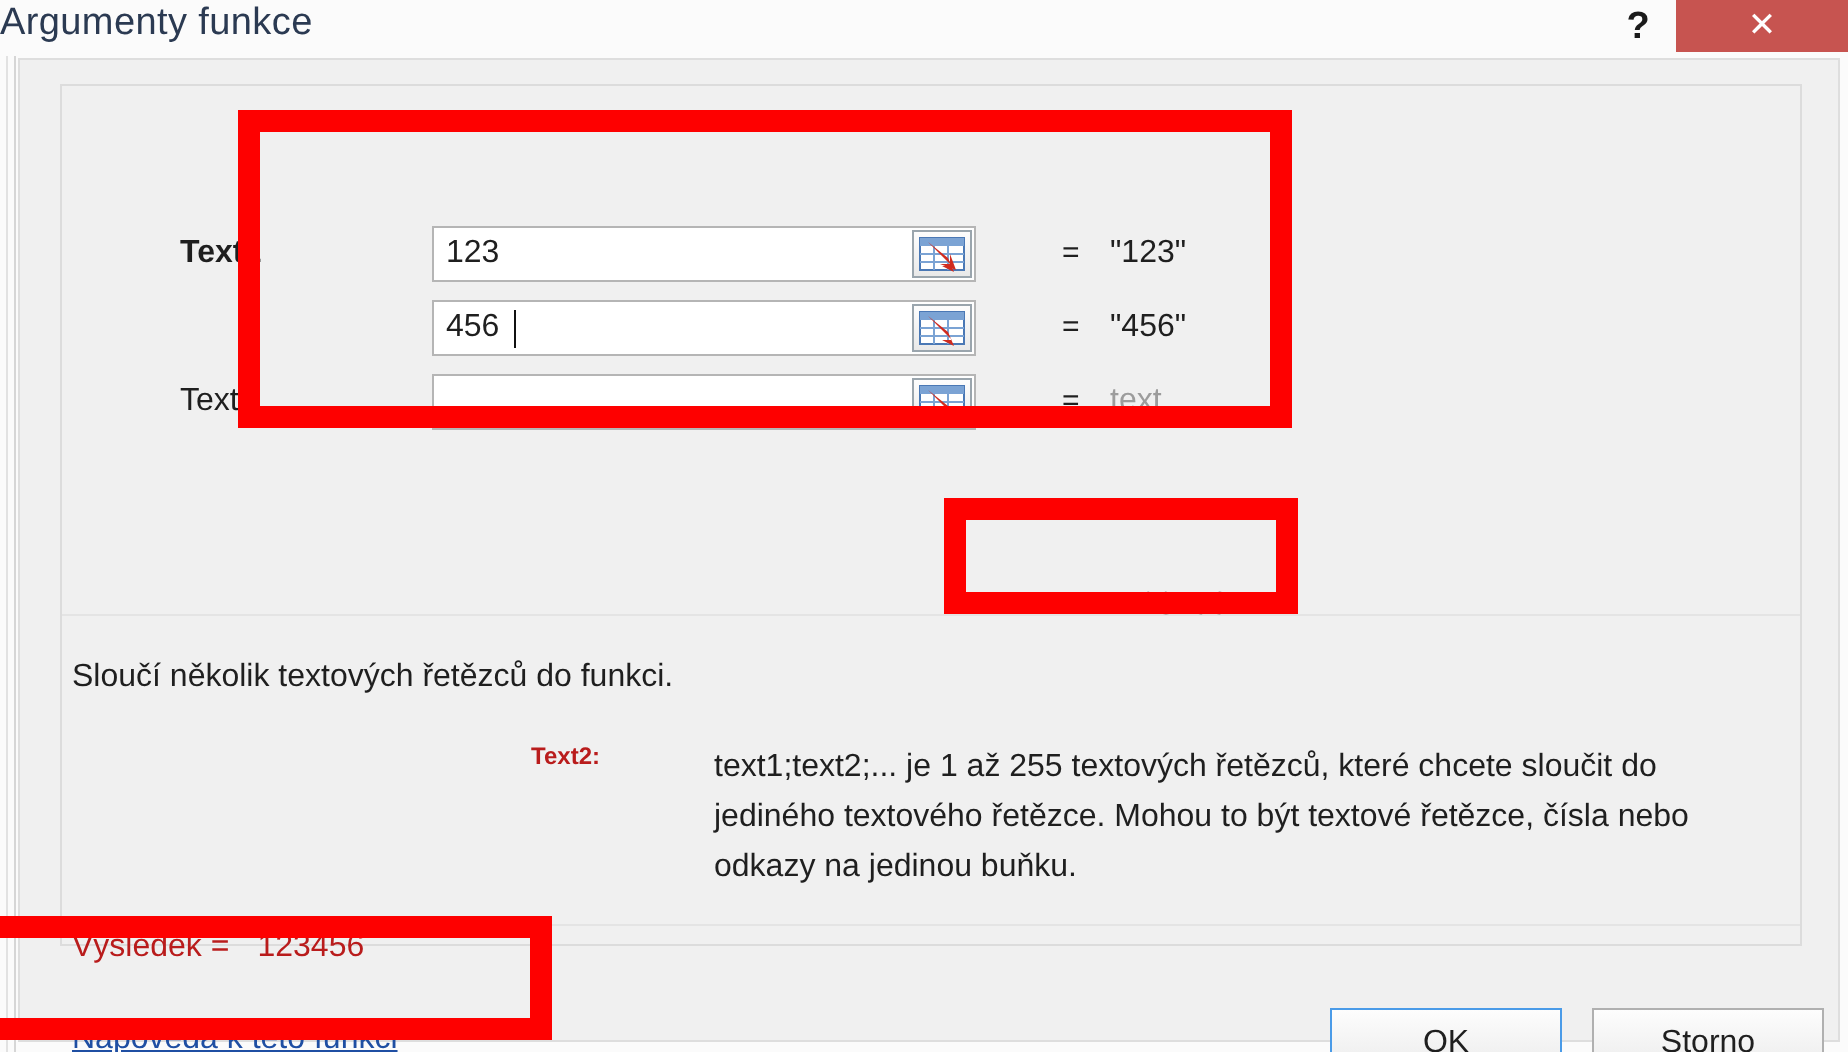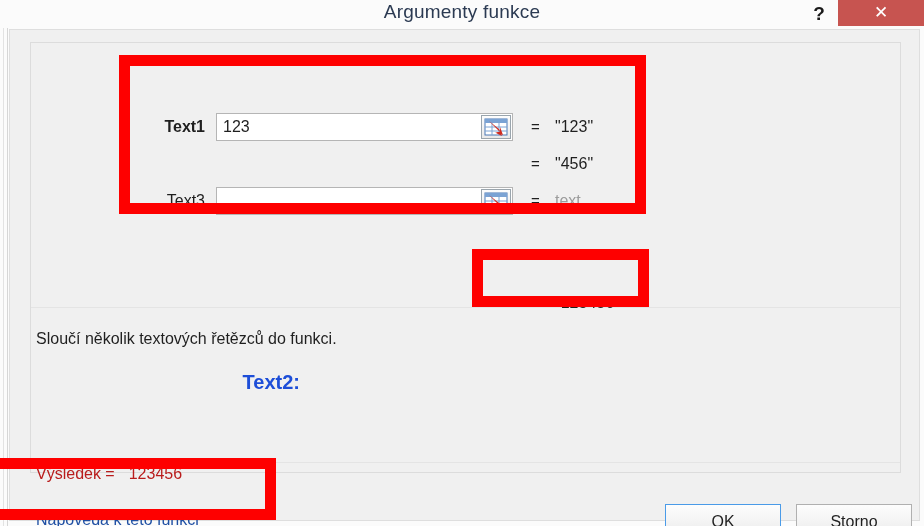--- a/index.html
+++ b/index.html
@@ -28,21 +28,21 @@
     position: absolute;
     left: 0; top: 0;
     width: 924px;
     height: 28px;
     background: #fbfbfb;
   }
   #title-text {
     position: absolute;
     left: 0; top: 1px;
     width: 924px;
-    text-align: center;
+    text-align: left;
     font-size: 19px;
     color: #2b3a52;
     letter-spacing: .2px;
     white-space: nowrap;
   }
   #help-q {
     position: absolute;
     left: 806px; top: 1px;
     width: 26px; height: 26px;
     line-height: 26px;
@@ -113,31 +113,30 @@
   .arg-row {
     position: absolute;
     left: 0;
     width: 911px;
     height: 30px;
   }
   .arg-label {
     position: absolute;
     left: 80px;
     width: 115px;
-    text-align: right;
     font-size: 16px;
     color: #1f1f1f;
     line-height: 28px;
   }
   .arg-label.bold { font-weight: bold; }
 
   .arg-input-wrap {
     position: absolute;
     left: 206px;
-    width: 297px;
+    width: 272px;
     height: 28px;
     background: #ffffff;
     border: 1px solid #b5b5b5;
     box-sizing: border-box;
   }
   .arg-input {
     position: absolute;
     left: 6px; top: 0;
     width: 250px; height: 26px;
     border: 0;
@@ -211,23 +210,23 @@
     position: absolute;
     left: 26px; top: 300px;
     font-size: 16px;
     color: #1f1f1f;
   }
   #desc-arg-label {
     position: absolute;
     left: 180px; top: 341px;
     width: 110px;
     text-align: right;
-    font-size: 20px;
+    font-size: 12px;
     font-weight: bold;
-    color: #1d4ed8;
+    color: #b91c1c;
   }
   #desc-arg-text {
     position: absolute;
     left: 347px; top: 341px;
     width: 535px;
     font-size: 16px;
     color: #1f1f1f;
     line-height: 25px;
   }
 
@@ -327,20 +326,35 @@
             <path d="M7 5 L18 16 L18 11 L21 19 L13 16 L18 16" fill="#d02b1f"></path>
             <path d="M7 5 L19 17 L14 17 L20 20 L17 13 Z" fill="#d02b1f"></path>
           </svg>
         </div>
       </div>
       <div class="eq-sign">=</div>
       <div class="arg-value">"123"</div>
     </div>
 
     <div class="arg-row" style="top:120px">
+      <div class="arg-input-wrap">
+        <input class="arg-input" type="text" spellcheck="false" value="456" style="">
+        <div class="caret" style="left:40px"></div>
+        <div class="range-btn">
+          <svg width="28" height="22" viewBox="0 0 28 22">
+            <rect x="3" y="3" width="22" height="16" fill="#ffffff" stroke="#4a78b5" stroke-width="1"></rect>
+            <rect x="3" y="3" width="22" height="4" fill="#7ba3d4"></rect>
+            <line x1="3" y1="11" x2="25" y2="11" stroke="#7ba3d4" stroke-width="1"></line>
+            <line x1="3" y1="15" x2="25" y2="15" stroke="#7ba3d4" stroke-width="1"></line>
+            <line x1="10" y1="7" x2="10" y2="19" stroke="#7ba3d4" stroke-width="1"></line>
+            <line x1="17" y1="7" x2="17" y2="19" stroke="#7ba3d4" stroke-width="1"></line>
+            <path d="M7 5 L19 17 L14 17 L20 20 L17 13 Z" fill="#d02b1f"></path>
+          </svg>
+        </div>
+      </div>
       <div class="eq-sign">=</div>
       <div class="arg-value">"456"</div>
     </div>
 
     <div class="arg-row" style="top:157px">
       <div class="arg-label">Text3</div>
       <div class="arg-input-wrap">
         <input class="arg-input" type="text" spellcheck="false" value="" style="">
         <div class="range-btn">
           <svg width="28" height="22" viewBox="0 0 28 22">
@@ -357,20 +371,21 @@
       <div class="eq-sign">=</div>
       <div class="arg-value muted">text</div>
     </div>
 
     <div id="result-sep"></div>
     <div id="result-eq">=</div>
     <div id="result-value">"123456"</div>
 
     <div id="desc-main">Sloučí několik textových řetězců do funkci.</div>
     <div id="desc-arg-label">Text2:</div>
+    <div id="desc-arg-text">text1;text2;... je 1 až 255 textových řetězců, které chcete sloučit do jediného textového řetězce. Mohou to být textové řetězce, čísla nebo odkazy na jedinou buňku.</div>
 
     <div id="desc-sep"></div>
 
     <div id="result-label"><span>Výsledek =</span><span class="rl-val">123456</span></div>
 
     <div id="help-link">Nápověda k této funkci</div>
 
     <div class="dlg-btn" id="ok-btn">OK</div>
     <div class="dlg-btn" id="cancel-btn">Storno</div>
   </div>

